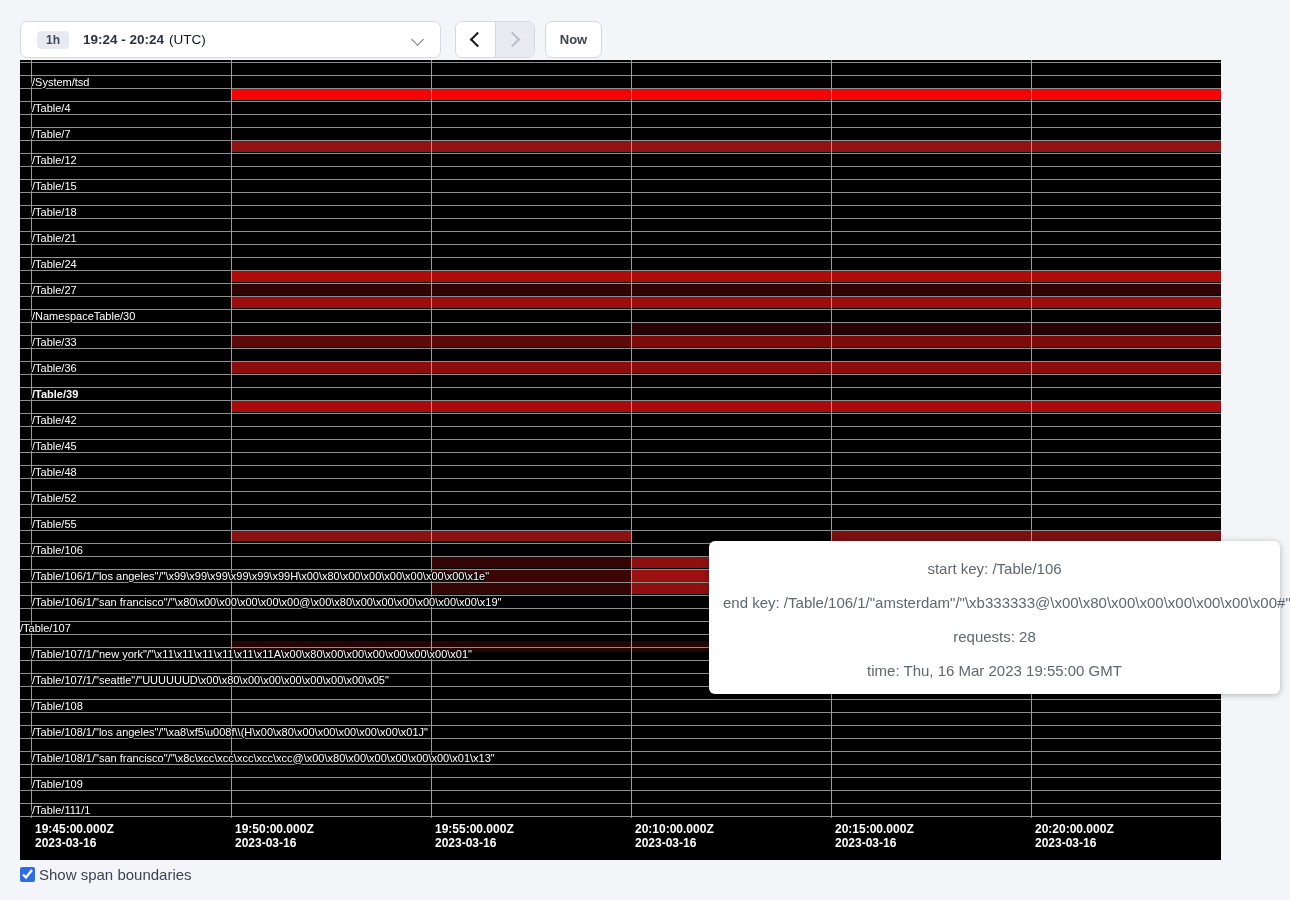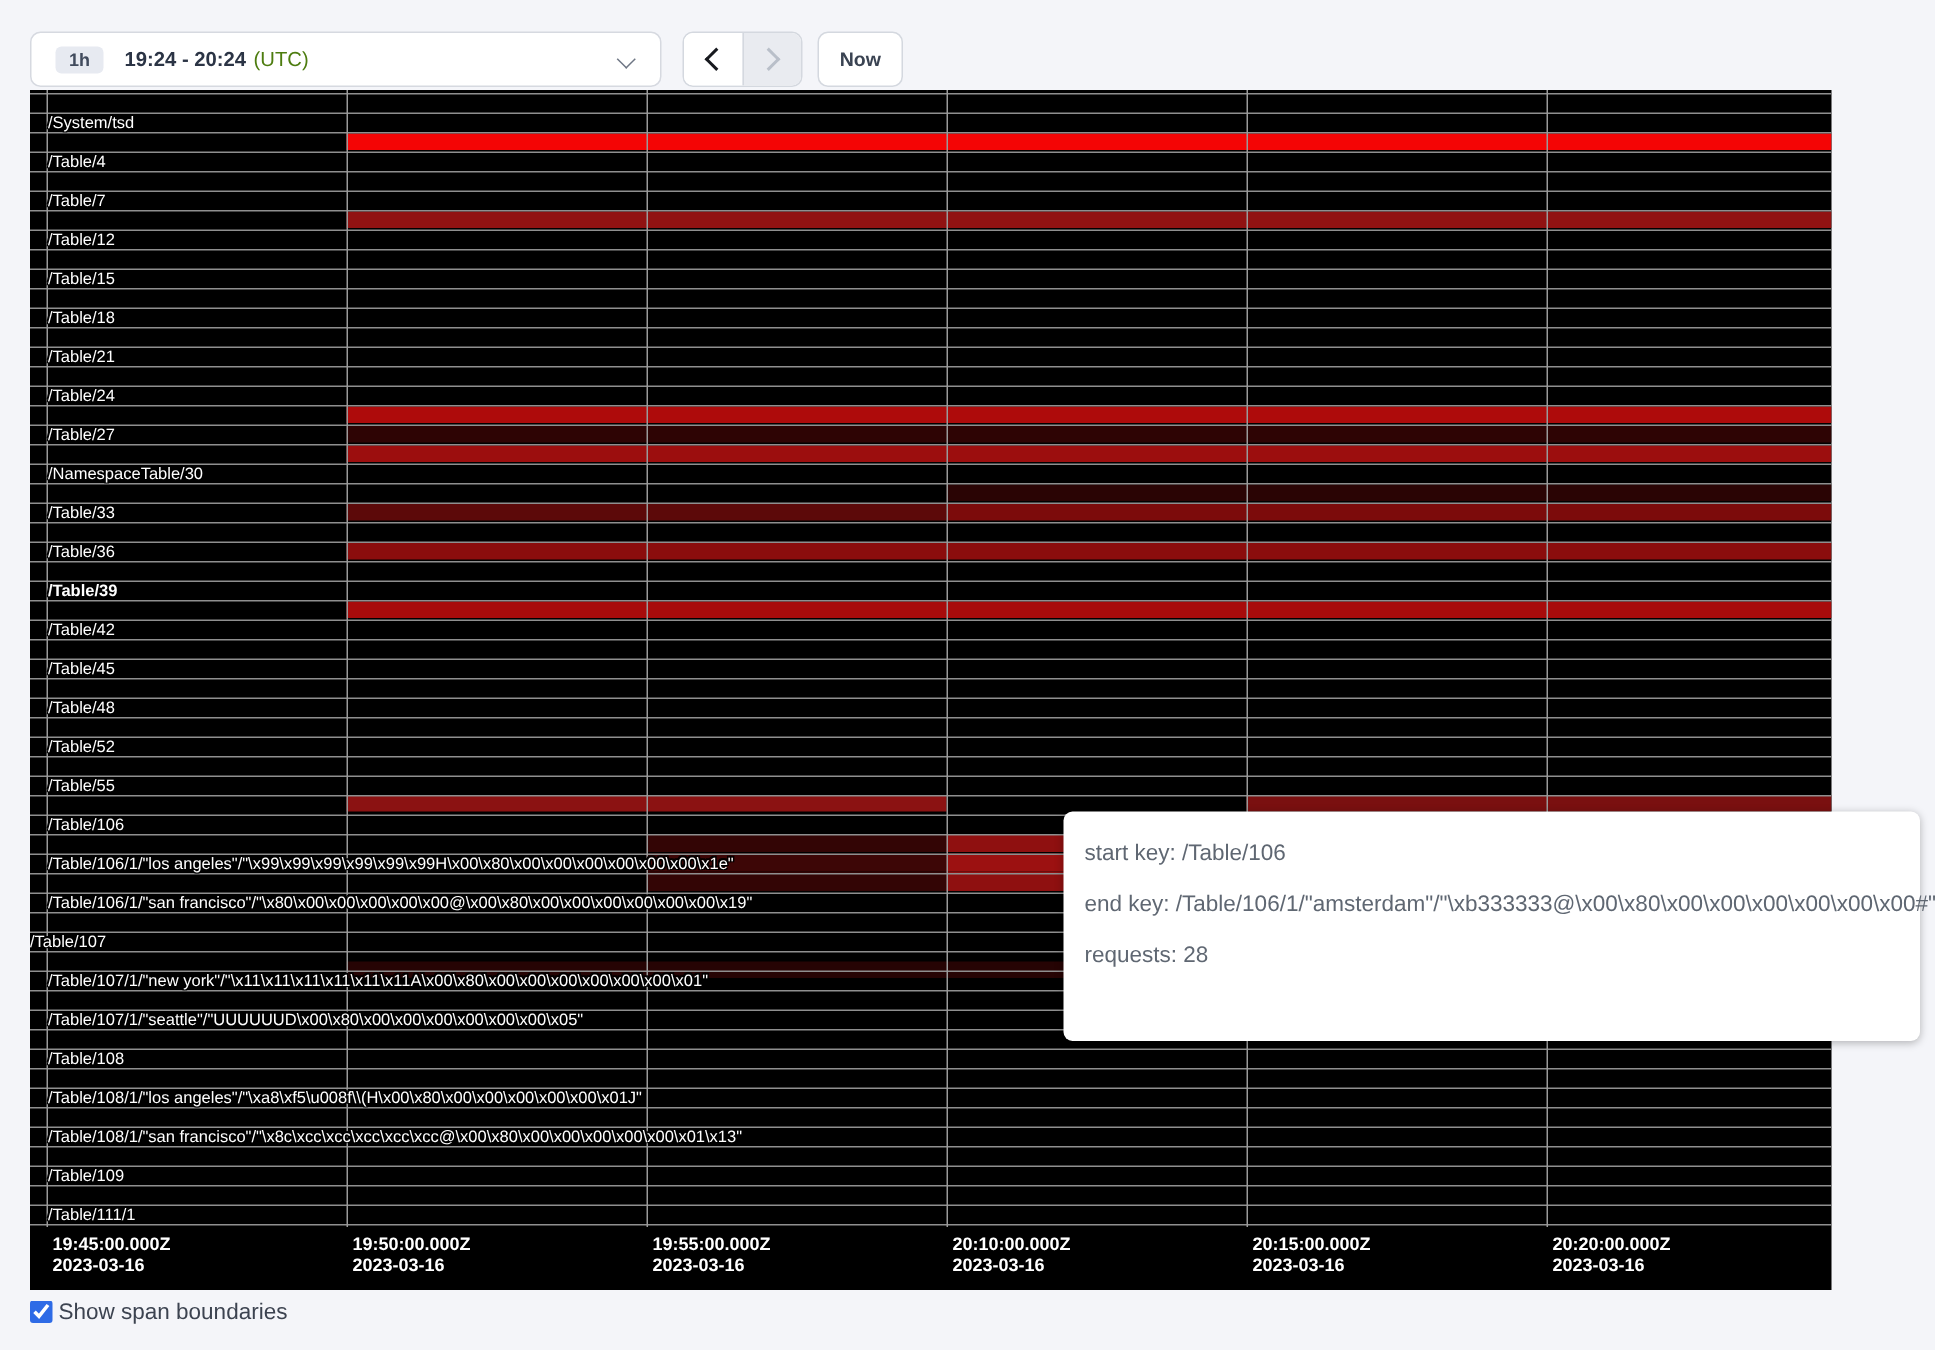--- a/index.html
+++ b/index.html
@@ -14,21 +14,21 @@
   .range-select{
     position:absolute;left:20px;top:21px;width:421px;height:37px;
     background:#fff;border:1px solid #d6d9e0;border-radius:7px;
     display:flex;align-items:center;cursor:pointer;box-sizing:border-box;
   }
   .range-badge{
     margin-left:16px;background:#e7eaf1;color:#414b5d;font-size:12px;font-weight:700;
     padding:3px 9px;border-radius:4px;line-height:12px;
   }
   .range-text{margin-left:14px;font-size:13.5px;font-weight:700;color:#2b3445;}
-  .range-zone{margin-left:5px;font-size:13.5px;color:#4d7c0f;}
+  .range-zone{margin-left:5px;font-size:13.5px;color:#0f172a;}
   .chev-down{
     position:absolute;right:18px;top:13px;width:8px;height:8px;
     border-right:1.6px solid #6e7684;border-bottom:1.6px solid #6e7684;
     transform:rotate(45deg);
   }
   .nav-group{
     position:absolute;left:455px;top:21px;height:37px;width:80px;
     border:1px solid #d4d8df;border-radius:7px;overflow:hidden;
     display:flex;background:#fff;box-sizing:border-box;
   }
@@ -55,21 +55,21 @@
     position:absolute;color:#fff;font-size:11px;line-height:12px;white-space:pre;
     text-shadow:-1px -1px 0 #000,1px -1px 0 #000,-1px 1px 0 #000,1px 1px 0 #000,0 1px 0 #000,0 -1px 0 #000;
   }
   .x-tick{position:absolute;color:#fff;font-size:12px;font-weight:600;line-height:14px;white-space:pre;}
   
   .tooltip{
     position:absolute;left:709px;top:541px;width:571px;height:153px;
     background:#fff;border-radius:6px;box-shadow:0 1px 6px rgba(0,0,0,0.28);
     box-sizing:border-box;padding:11px 14px;color:#5f6772;font-size:15px;
   }
-  .tooltip div{line-height:34px;white-space:pre;}
+  .tooltip div{line-height:34px;white-space:pre;text-align:center;}
   
   .span-toggle{position:absolute;left:20px;top:866px;display:flex;align-items:center;}
   .span-toggle input{width:15px;height:15px;margin:0 4px 0 0;accent-color:#2e6be6;}
   .span-toggle span{font-size:15px;color:#3c4350;}
 </style>
 </head>
 <body>
 
 <div class="toolbar">
   <div class="range-select">
@@ -214,18 +214,19 @@
     <div class="x-tick" style="left: 815px; top: 762px;">20:15:00.000Z
 2023-03-16</div>
     <div class="x-tick" style="left: 1015px; top: 762px;">20:20:00.000Z
 2023-03-16</div>
   </div>
 
 <div class="tooltip">
   <div>start key: /Table/106</div>
   <div>end key: /Table/106/1/"amsterdam"/"\xb333333@\x00\x80\x00\x00\x00\x00\x00\x00#"</div>
   <div>requests: 28</div>
+  <div>time: Thu, 16 Mar 2023 19:55:00 GMT</div>
 </div>
 
 <label class="span-toggle">
   <input type="checkbox" checked="" style="">
   <span>Show span boundaries</span>
 </label>
 
 </body></html>

